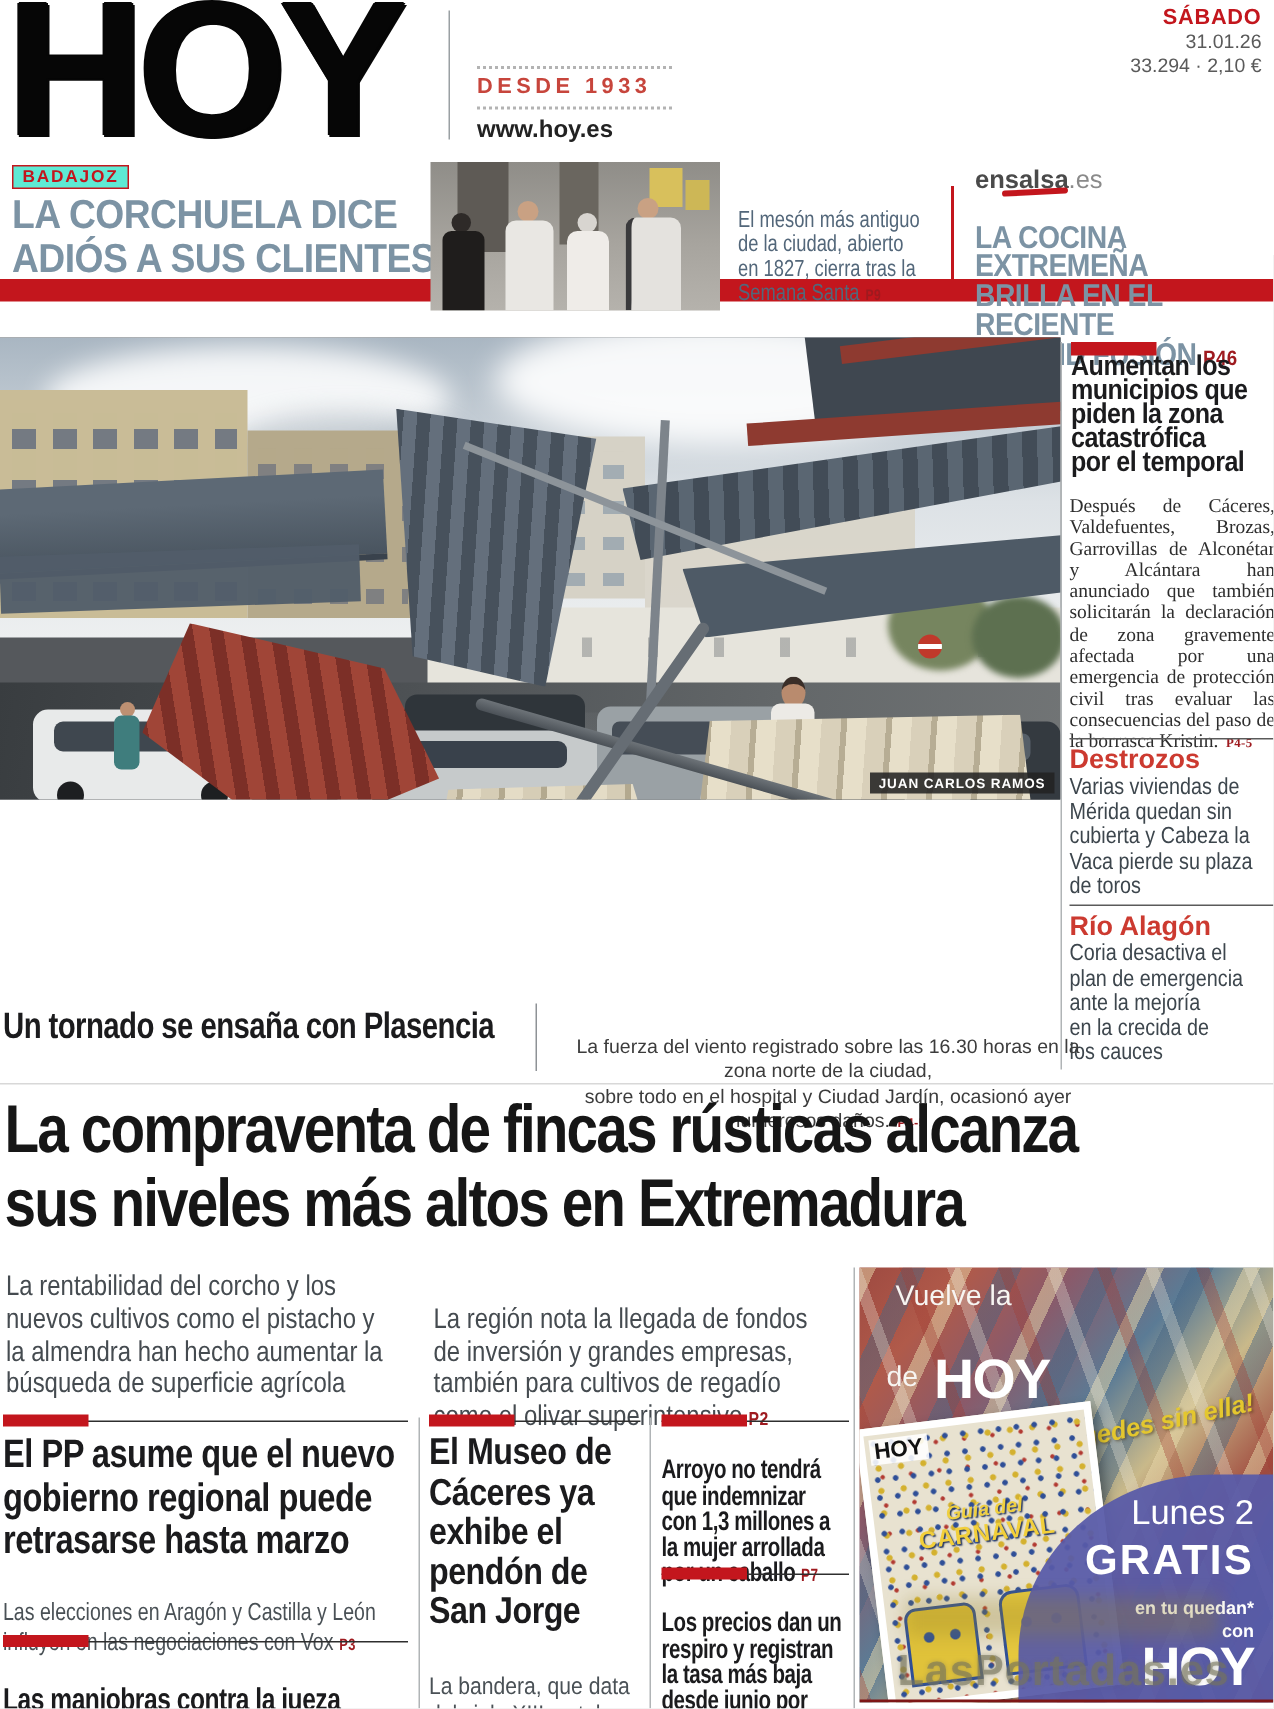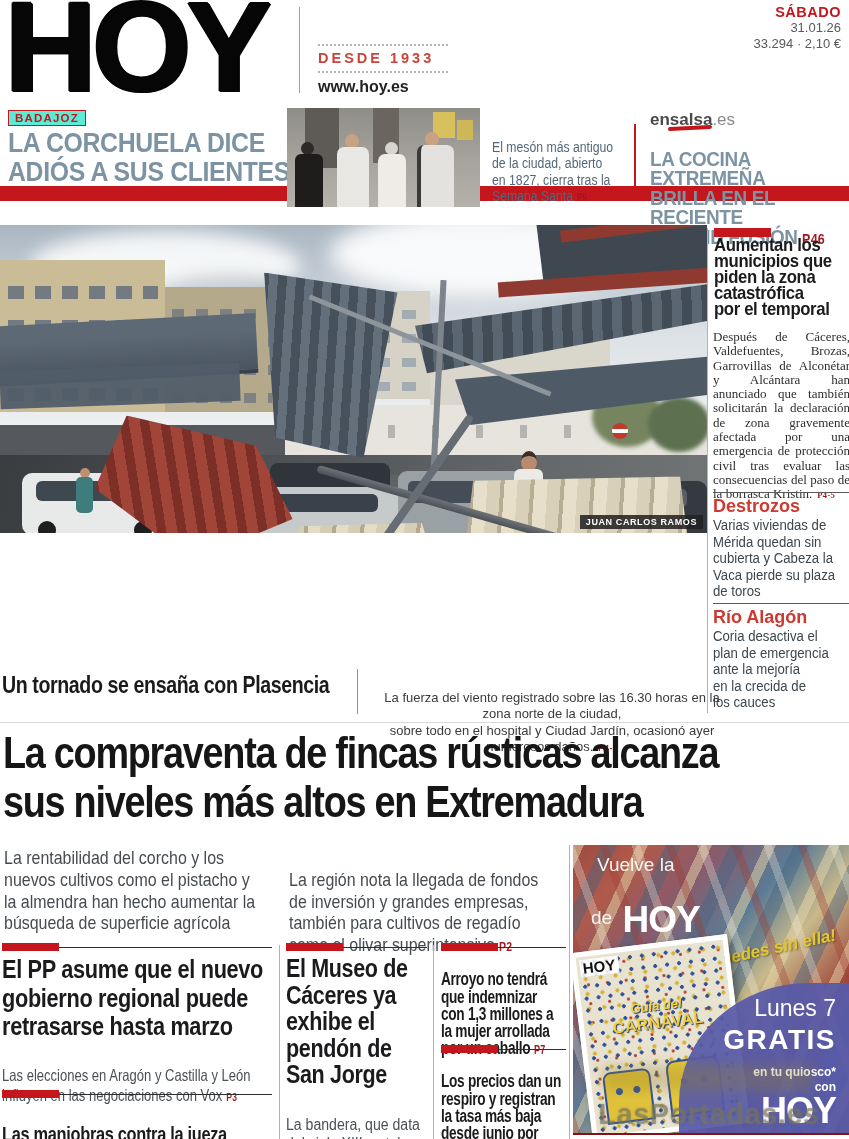--- a/index.html
+++ b/index.html
@@ -309,23 +309,23 @@
       <div class="ph" style="left:0;right:0;top:50px;text-align:center;font-size:13px;font-style:italic;font-weight:700;color:#f0d040;text-shadow:1px 1px 1px #23345e;">Guía del</div>
       <div class="ph" style="left:0;right:0;top:66px;text-align:center;font-size:16px;font-weight:900;letter-spacing:.5px;color:#f2cf3a;text-shadow:1px 1px 1px #23345e;">CARNAVAL</div>
       <div class="ph" style="left:12px;top:118px;width:44px;height:48px;border-radius:8px 8px 0 0;background:#e0c23a;border:2px solid #2f4f97;
            background-image:radial-gradient(circle at 30% 38%,#2f4f97 3px,transparent 4px),radial-gradient(circle at 70% 38%,#2f4f97 3px,transparent 4px);"></div>
       <div class="ph" style="left:76px;top:114px;width:50px;height:52px;border-radius:9px 9px 0 0;background:#e6c83e;border:2px solid #2f4f97;
            background-image:radial-gradient(circle at 30% 38%,#2f4f97 3px,transparent 4px),radial-gradient(circle at 70% 38%,#2f4f97 3px,transparent 4px);"></div>
     </div>
 
     <div class="ph" style="right:0;bottom:0;width:170px;height:152px;background:rgba(88,90,168,.94);border-top-left-radius:130px 120px;">
       <div class="ph" style="right:13px;top:12px;text-align:right;">
-        <div style="font-size:23px;color:#fff;">Lunes 7</div>
+        <div style="font-size:23px;color:#fff;">Lunes 2</div>
         <div style="font-size:28px;font-weight:800;letter-spacing:1.5px;color:#fff;margin-top:2px;">GRATIS</div>
-        <div style="font-size:12px;font-weight:800;color:#fff;margin-top:9px;">en tu quiosco*</div>
+        <div style="font-size:12px;font-weight:800;color:#fff;margin-top:9px;">en tu quedan*</div>
         <div style="font-size:12px;font-weight:700;color:#fff;margin-top:1px;">con</div>
         <div style="font-size:36px;font-weight:900;letter-spacing:-1px;line-height:33px;color:#fff;">HOY</div>
       </div>
     </div>
 
     <div class="ph" style="left:30px;bottom:44px;width:210px;height:26px;background:rgba(150,130,40,.3);filter:blur(6px);"></div>
     <div class="ph wm" style="left:0;right:4px;bottom:4px;text-align:center;font-size:29px;">LasPortadas.es</div>
     <div class="ph" style="left:0;right:0;bottom:0;height:2px;background:#7e1616;"></div>
   </div>
 

